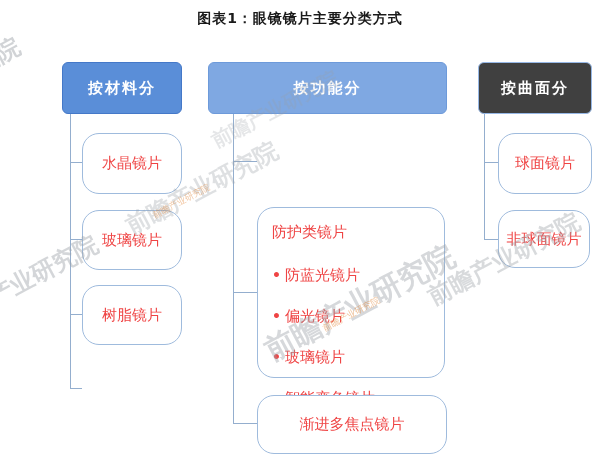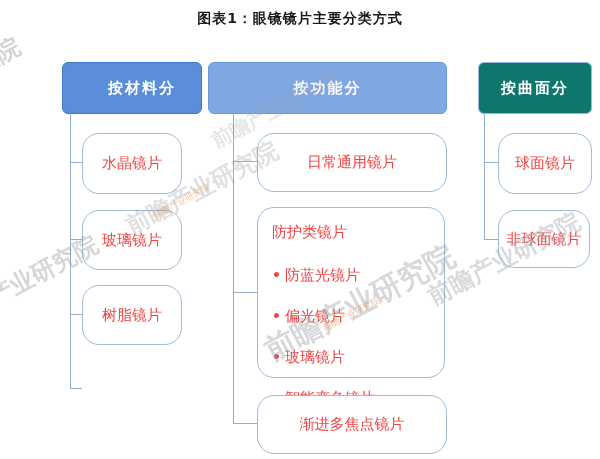--- a/index.html
+++ b/index.html
@@ -9,23 +9,23 @@
     text-decoration:underline;
   }
   .fig-title{
     position:absolute;left:0;top:10px;width:600px;text-align:center;
     font-size:14px;font-weight:bold;color:#1a1a1a;letter-spacing:1px;
   }
   .hdr{
     position:absolute;border-radius:6px;color:#ffffff;font-weight:bold;font-size:15px;
     display:flex;align-items:center;justify-content:center;letter-spacing:2px;z-index:2;
   }
-  .hdr1{left:62px;top:62px;width:118px;height:50px;background:#5a8ed8;border:1px solid #4478c8;padding-left:20px;}
+  .hdr1{left:62px;top:62px;width:118px;height:50px;background:#5a8ed8;border:1px solid #4478c8;}
   .hdr2{left:208px;top:62px;width:237px;height:50px;background:#7fa8e2;border:1px solid #6d9ada;text-align:center;}
-  .hdr3{left:478px;top:62px;width:112px;height:50px;background:#0f766e;border:1px solid #97b8e6;}
+  .hdr3{left:478px;top:62px;width:112px;height:50px;background:#404040;border:1px solid #97b8e6;}
   .node{
     position:absolute;background:#ffffff;border:1px solid #9fbbdd;border-radius:17px;
     display:flex;align-items:center;justify-content:center;text-align:center;
     font-size:15px;color:#ef4444;z-index:2;line-height:1.35;
   }
   .node.big{
     flex-direction:column;align-items:flex-start;justify-content:flex-start;
     text-align:left;padding:12px 8px 0 14px;box-sizing:border-box;
   }
   .node-title{line-height:24px;margin-bottom:3px;}
@@ -64,21 +64,20 @@
   <div class="hline" style="left:70px;top:388px;width:12px;"></div>
   <div class="node" style="left:82px;top:133px;width:98px;height:59px;">水晶镜片</div>
   <div class="node" style="left:82px;top:285px;width:98px;height:58px;">树脂镜片</div>
   <div class="node" style="left:82px;top:210px;width:98px;height:58px;">玻璃镜片</div>
 
   <div class="hdr hdr2">按功能分</div>
   <div class="vline" style="left:233px;top:112px;height:312px;"></div>
   <div class="hline" style="left:233px;top:161px;width:24px;"></div>
   <div class="hline" style="left:233px;top:292px;width:24px;"></div>
   <div class="hline" style="left:233px;top:423px;width:24px;"></div>
-  <div class="node" style="left:257px;top:133px;width:188px;height:57px;">日常通用镜片</div>
   <div class="node big" style="left:257px;top:207px;width:188px;height:171px;gap:16px;">
     <div class="node-title">防护类镜片</div>
     <div class="bullet-row">
         <span class="dot">•</span>
         <span>防蓝光镜片</span>
       </div>
     <div class="bullet-row">
         <span class="dot">•</span>
         <span>偏光镜片</span>
       </div>

